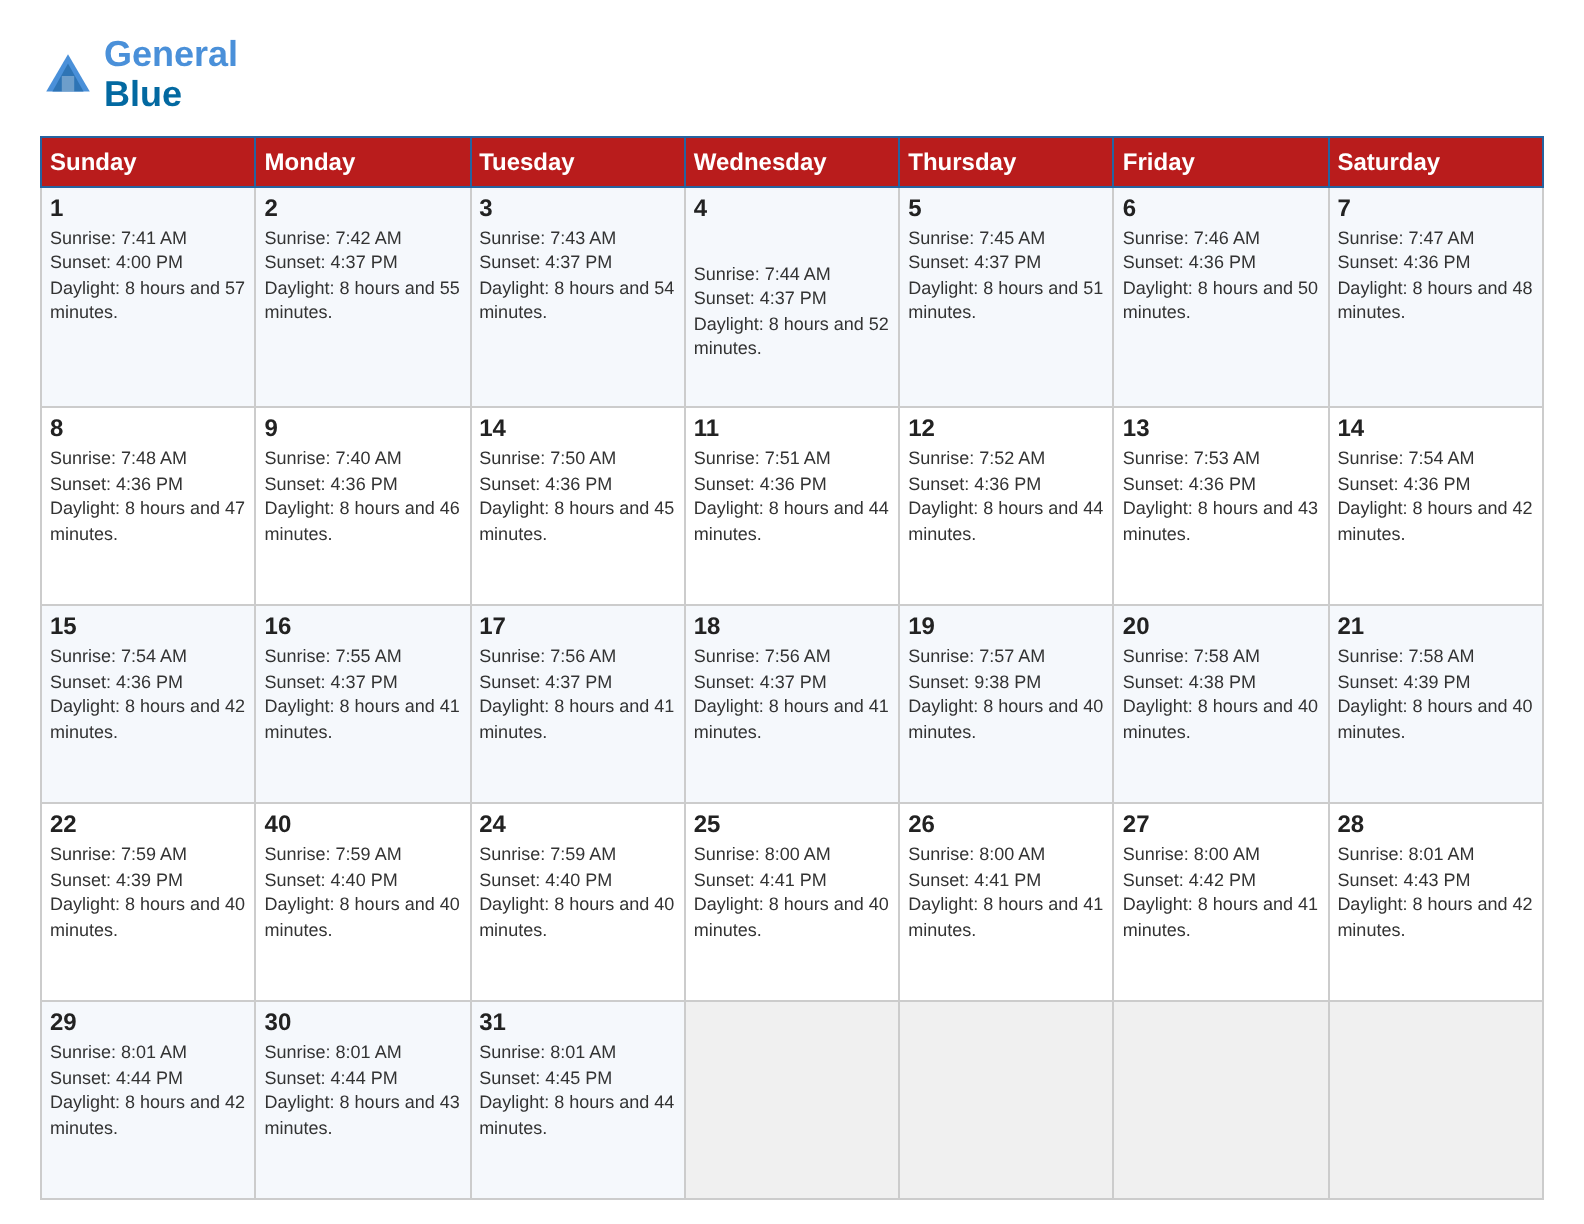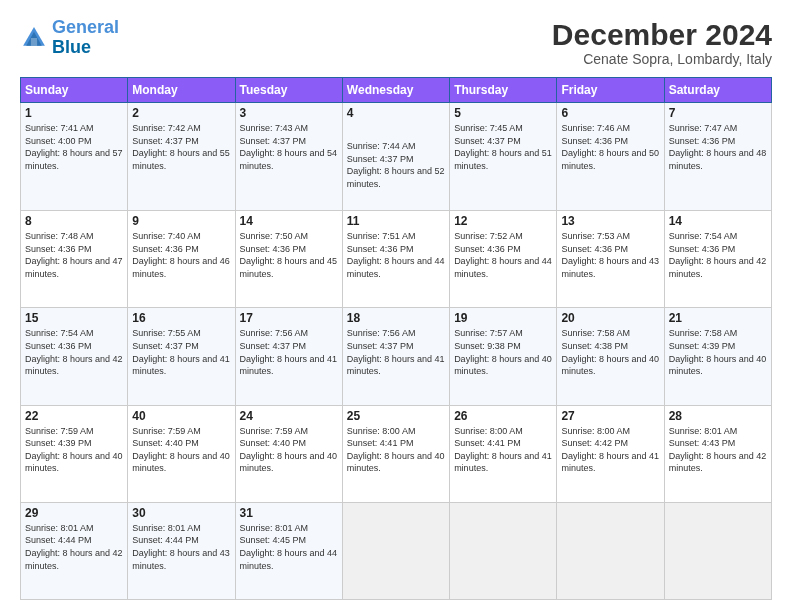--- a/index.html
+++ b/index.html
@@ -56,21 +56,21 @@
       color: #555;
     }
     .calendar {
       flex: 1;
       border: 1px solid #ccc;
       border-collapse: collapse;
       width: 100%;
       table-layout: fixed;
     }
     .calendar thead tr {
-      background-color: #8b5cf6;
+      background-color: #b91c1c;
       margin-top: 20px;
     }
     .calendar thead th {
       color: #fff;
       font-size: 12px;
       font-weight: bold;
       padding: 5px 4px;
       border: 1px solid #2563a0;
       text-align: left;
     }
@@ -117,24 +117,20 @@
       <svg class="logo-icon" viewBox="0 0 36 36">
         <polygon points="18,4 32,28 4,28" fill="#4a90d9"></polygon>
         <polygon points="18,10 28,28 8,28" fill="#2e74b5"></polygon>
         <rect x="14" y="18" width="8" height="10" fill="#fff" opacity="0.3"></rect>
       </svg>
       <div class="logo-text">
         <div><span>General</span></div>
         <div style="color:#0369a1;">Blue</div>
       </div>
     </div>
-    <div class="title-block">
-      <div class="main-title">December 2024</div>
-      <div class="subtitle">Cenate Sopra, Lombardy, Italy</div>
-    </div>
   </div>
 
   <table class="calendar">
     <thead>
       <tr>
       <th>Sunday</th>
           <th>Monday</th>
           <th>Tuesday</th>
           <th>Wednesday</th>
           <th>Thursday</th>

